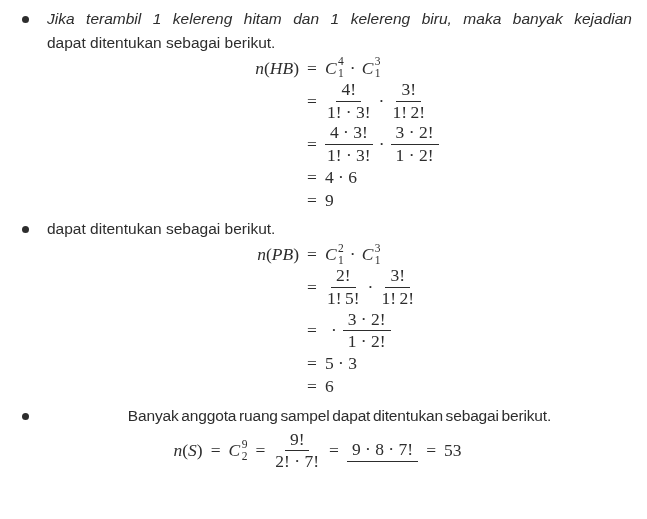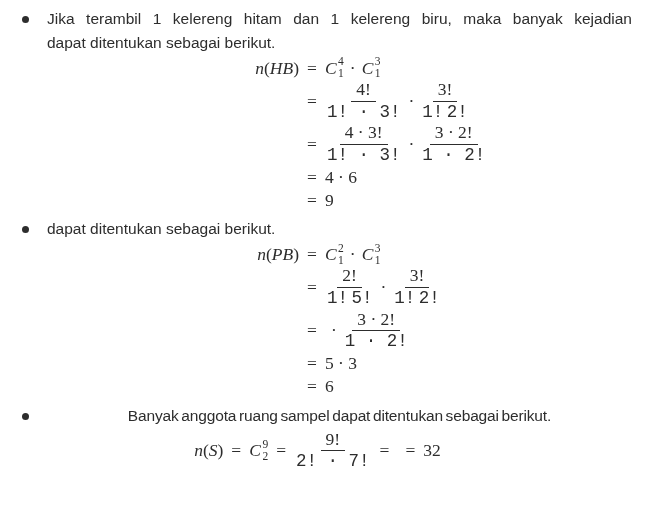--- a/index.html
+++ b/index.html
@@ -11,42 +11,42 @@
     padding-top:7px;
   }
   .bullet { position:relative; padding-left:47px; margin-bottom:6px; }
   .marker {
     position:absolute; left:22px; top:9px;
     width:7px; height:7px; border-radius:50%;
     background:var(--text,#1c1c1c);
   }
   .content { width:585px; }
   .t-line { line-height:24px; white-space:nowrap; }
-  .t-line.justify { white-space:normal; text-align:justify; text-align-last:justify; }
+  .t-line.justify { white-space:normal; text-align:justify; text-align-last:justify;font-style:italic; }
   .t-line.tight { word-spacing:-1.5px; letter-spacing:-0.15px;text-align:center; }
 
   .math {
     font-family:"Liberation Serif",serif;
     font-size:17.5px;
     color:var(--text,#262626);
     margin-top:2px;
   }
   .m-row { display:flex; align-items:center; min-height:22px; margin:1px 0; }
   .m-row.centered { justify-content:center; position:relative; left:-22px; }
   .m-lhs { width:252px; display:inline-flex; justify-content:flex-end; align-items:center; }
   .m-rhs { display:inline-flex; align-items:center; }
 
   .i { font-style:italic; }
   .r { font-style:normal; }
   .eq { margin:0 8px; }
   .dot { margin:0 6px; }
 
   .f { display:inline-flex; flex-direction:column; align-items:center; line-height:1.12; }
   .fn { padding:0 5px 1px; border-bottom:1.4px solid var(--text,#2d2d2d); }
-  .fd { padding-top:1px; padding-left:2px; padding-right:2px;font-family:Liberation Mono, monospace; }
+  .fd { padding-top:1px; padding-left:2px; padding-right:2px; }
 
   .cs { display:inline-flex; align-items:center; }
   .cs .base { font-style:italic; }
   .cs .stack { display:inline-flex; flex-direction:column; font-size:11.5px; line-height:9.5px; margin-left:1.5px; font-style:normal; }
   .cs .sub { margin-top:2.5px; }
 </style>
 </head>
 <body>
 
 <div class="bullet">
@@ -223,20 +223,21 @@
                 <span class="sub">2</span>
               </span>
             </span>
             <span class="eq">=</span>
             <span class="f">
               <span class="fn">9!</span>
               <span class="fd">2! · 7!</span>
             </span>
             <span class="eq">=</span>
             <span class="f">
-            </span>
-            <span class="eq">=</span>
-            <span class="r">32</span>
+              <span class="fn">9 · 8 · 7!</span>
+            </span>
+            <span class="eq">=</span>
+            <span class="r">53</span>
           </span>
         </div>
       </div>
   </div>
 </div>
 
 </body></html>

